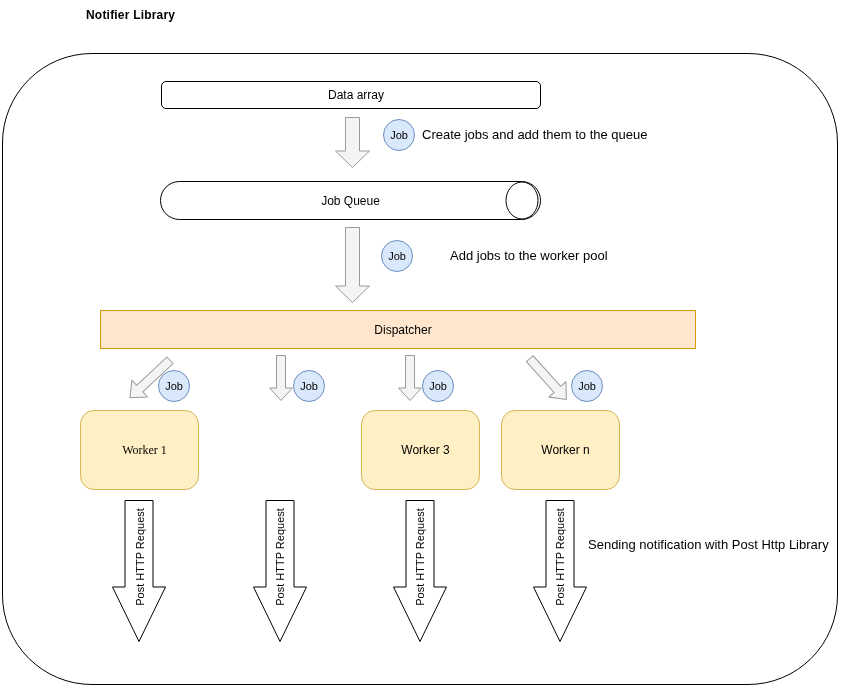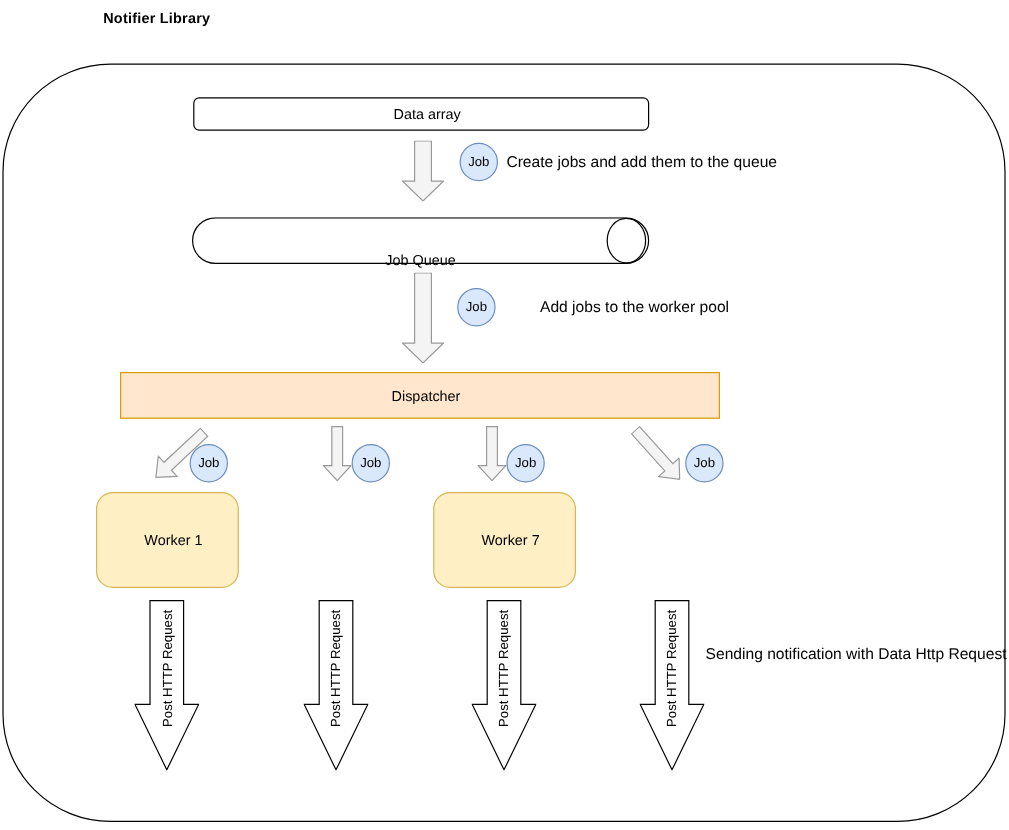--- a/index.html
+++ b/index.html
@@ -15,21 +15,21 @@
   .boundary {
     position:absolute; left:2px; top:53px; width:834px; height:630px;
     border:1px solid #000; border-radius:90px; background:transparent;
   }
   .node {
     position:absolute; display:flex; align-items:center; justify-content:center;
     font-size:12px; text-align:center; box-sizing:border-box; background:#fff;padding-left:10px;
   }
   .data-array { left:161px; top:81px; width:380px; height:28px;
     border:1px solid #000; border-radius:5px; }
-  .dispatcher { left:100px; top:310px; width:500px; height:39px;
+  .dispatcher { left:100px; top:310px; width:596px; height:39px;
     background:var(--dispatcher-fill); border:1px solid var(--dispatcher-border); }
   .worker { top:410px; width:119px; height:80px;
     background:var(--worker-fill); border:1px solid var(--worker-border);
     border-radius:14px; }
   .cyl-label { position:absolute; left:0; top:0; width:381px; height:39px;
     display:flex; align-items:center; justify-content:center; font-size:12px; }
   .badge {
     position:absolute; width:30px; height:30px; border-radius:50%;
     background:var(--badge-fill); border:1px solid var(--badge-border);
     display:flex; align-items:center; justify-content:center; font-size:11px;
@@ -61,21 +61,21 @@
   </svg>
   <div class="badge" style="left:383px; top:119px;">
     <span>Job</span>
   </div>
   <div class="note" style="left:422px; top:127px;">Create jobs and add them to the queue</div>
 
   <svg class="abs cyl cyl-wrap-svg" style="left:160px; top:181px;" width="382" height="40">
     <rect x="0.5" y="0.5" width="380" height="38" rx="19" ry="19"></rect>
     <ellipse cx="362" cy="19.5" rx="16" ry="18.5"></ellipse>
   </svg>
-  <div class="abs cyl-label" style="left:160px; top:181px;margin-top:16px;">Job Queue</div>
+  <div class="abs cyl-label" style="left:160px; top:181px;">Job Queue</div>
 
   <svg class="abs gray-arrow" style="left:335px; top:227px;" width="35" height="76">
     <polygon points="10.5,0.5 24.5,0.5 24.5,59 34.5,59 17.5,75.5 0.5,59 10.5,59"></polygon>
   </svg>
   <div class="badge" style="left:381px; top:240px;">
     <span>Job</span>
   </div>
   <div class="note" style="left:427px; top:248px;margin-left:23px;">Add jobs to the worker pool</div>
 
   <div class="node dispatcher">
@@ -101,40 +101,43 @@
   <div class="badge" style="left:293px; top:370px;">
     <span>Job</span>
   </div>
   <div class="badge" style="left:422px; top:370px;">
     <span>Job</span>
   </div>
   <div class="badge" style="left:571px; top:370px;">
     <span>Job</span>
   </div>
 
-  <div class="node worker" style="left:80px;">
+  <div class="node worker" style="left:80px;font-family:Liberation Serif, serif;">
     <span>Worker 1</span>
   </div>
   <div class="node worker" style="left:361px;">
-    <span>Worker 7</span>
+    <span>Worker 3</span>
+  </div>
+  <div class="node worker" style="left:501px;">
+    <span>Worker n</span>
   </div>
 
   <svg class="abs white-arrow" style="left:112px; top:500px;" width="54" height="142">
     <polygon points="13,0.5 41,0.5 41,87 53.5,87 27,141.5 0.5,87 13,87"></polygon>
   </svg>
   <svg class="abs white-arrow" style="left:253px; top:500px;" width="54" height="142">
     <polygon points="13,0.5 41,0.5 41,87 53.5,87 27,141.5 0.5,87 13,87"></polygon>
   </svg>
   <svg class="abs white-arrow" style="left:393px; top:500px;" width="54" height="142">
     <polygon points="13,0.5 41,0.5 41,87 53.5,87 27,141.5 0.5,87 13,87"></polygon>
   </svg>
   <svg class="abs white-arrow" style="left:533px; top:500px;" width="54" height="142">
     <polygon points="13,0.5 41,0.5 41,87 53.5,87 27,141.5 0.5,87 13,87"></polygon>
   </svg>
 
   <div class="varrow-label" style="left:80px; top:550px;">Post HTTP Request</div>
   <div class="varrow-label" style="left:220px; top:550px;">Post HTTP Request</div>
   <div class="varrow-label" style="left:360px; top:550px;">Post HTTP Request</div>
   <div class="varrow-label" style="left:500px; top:550px;">Post HTTP Request</div>
 
-  <div class="note" style="left:588px; top:537px;">Sending notification with Data Http Request</div>
+  <div class="note" style="left:588px; top:537px;">Sending notification with Post Http Library</div>
 
 </div>
 
 </body></html>

